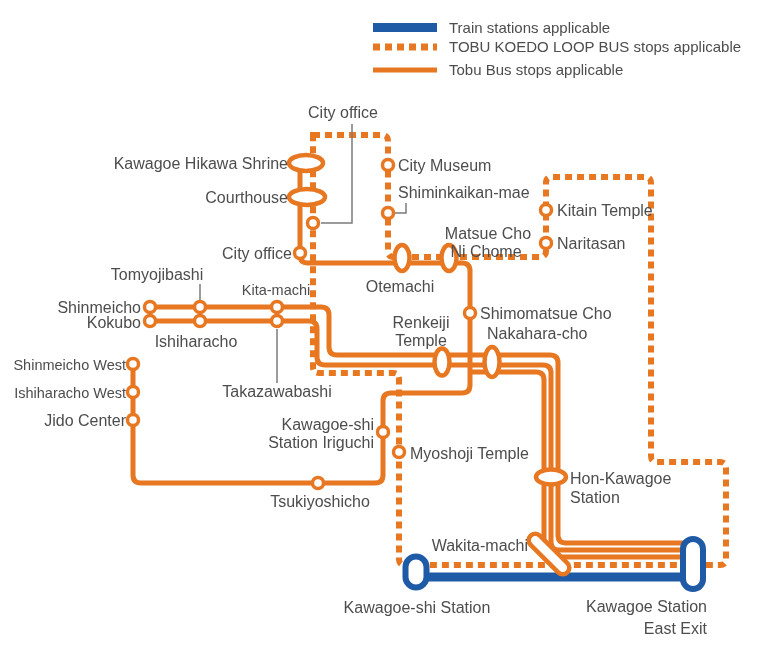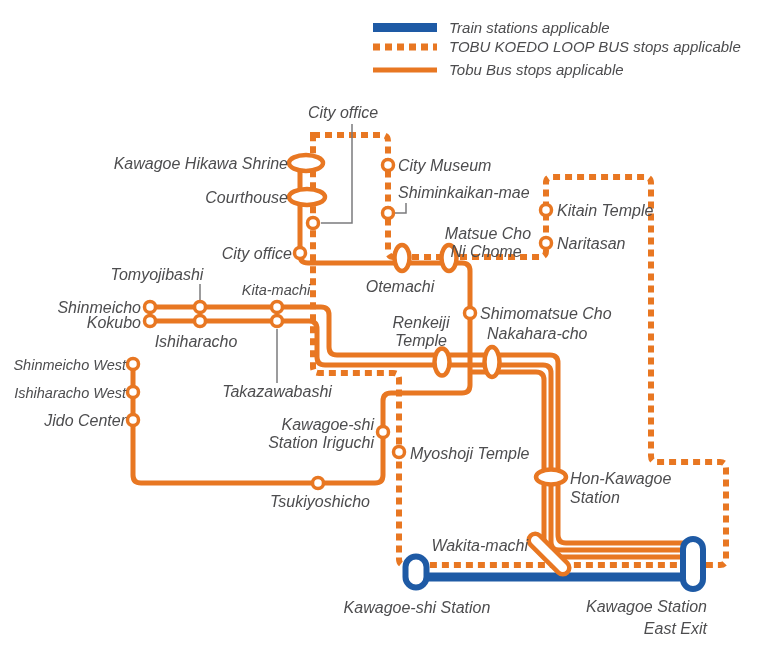--- a/index.html
+++ b/index.html
@@ -1,17 +1,17 @@
 <!DOCTYPE html>
 <html style="--orange: #e87722; --blue: #1e5aa5; --label: #4d4d4f; --gray: #7b7b7d;"><head>
 <meta charset="utf-8">
 <style>
   html,body{margin:0;padding:0;background:#ffffff;}
   #canvas{position:relative;width:761px;height:661px;background:#ffffff;overflow:hidden;
-          font-family:"Liberation Sans",sans-serif;font-style:italic;}
+          font-family:"Liberation Sans",sans-serif;}
   svg{position:absolute;left:0;top:0;}
   text{font-family:"Liberation Sans",sans-serif;fill:var(--label,#4d4d4f);}
   .maplabel{font-size:16px;}
   .legendlabel{font-size:15px;}
   .route{fill:none;stroke:var(--orange,#e87722);}
   .solid{stroke-width:5;}
   .dashed{stroke-width:6;stroke-dasharray:7 5;}
   .blueline{fill:none;stroke:var(--blue,#1e5aa5);stroke-width:9;}
   .stop{fill:#ffffff;stroke:var(--orange,#e87722);stroke-width:3.5;}
   .bigstop{fill:#ffffff;stroke:var(--orange,#e87722);stroke-width:4.5;}

